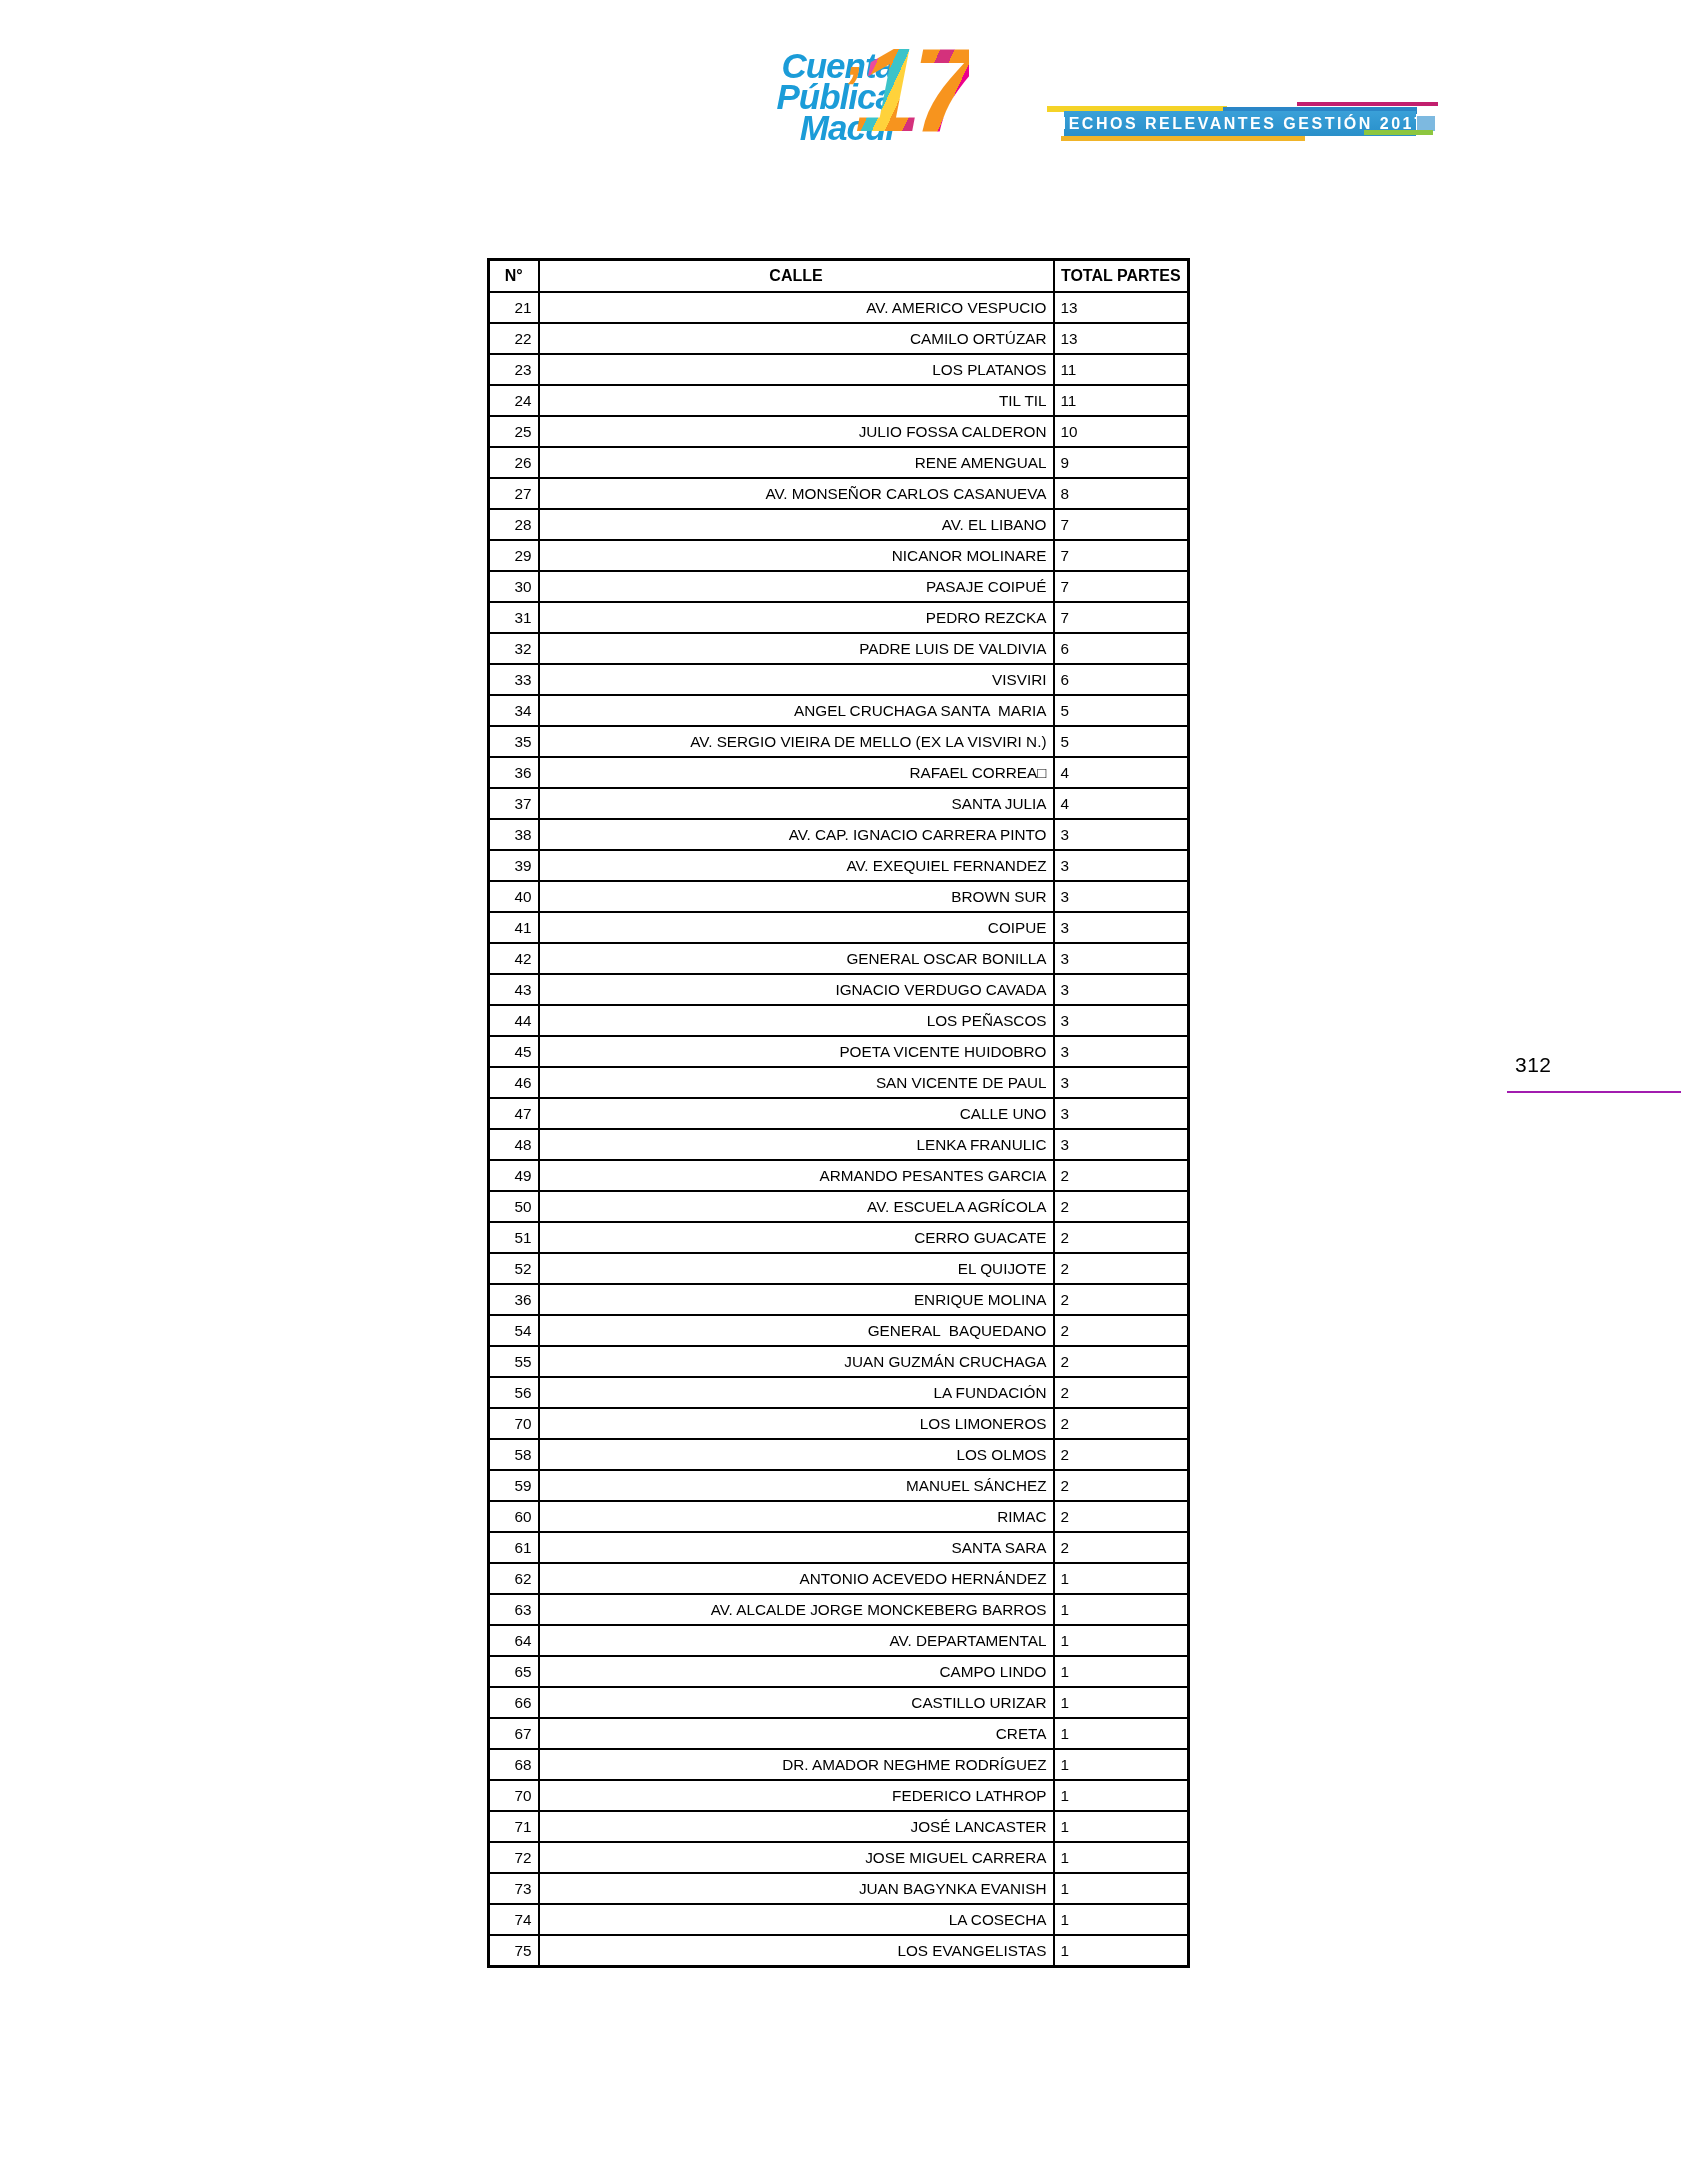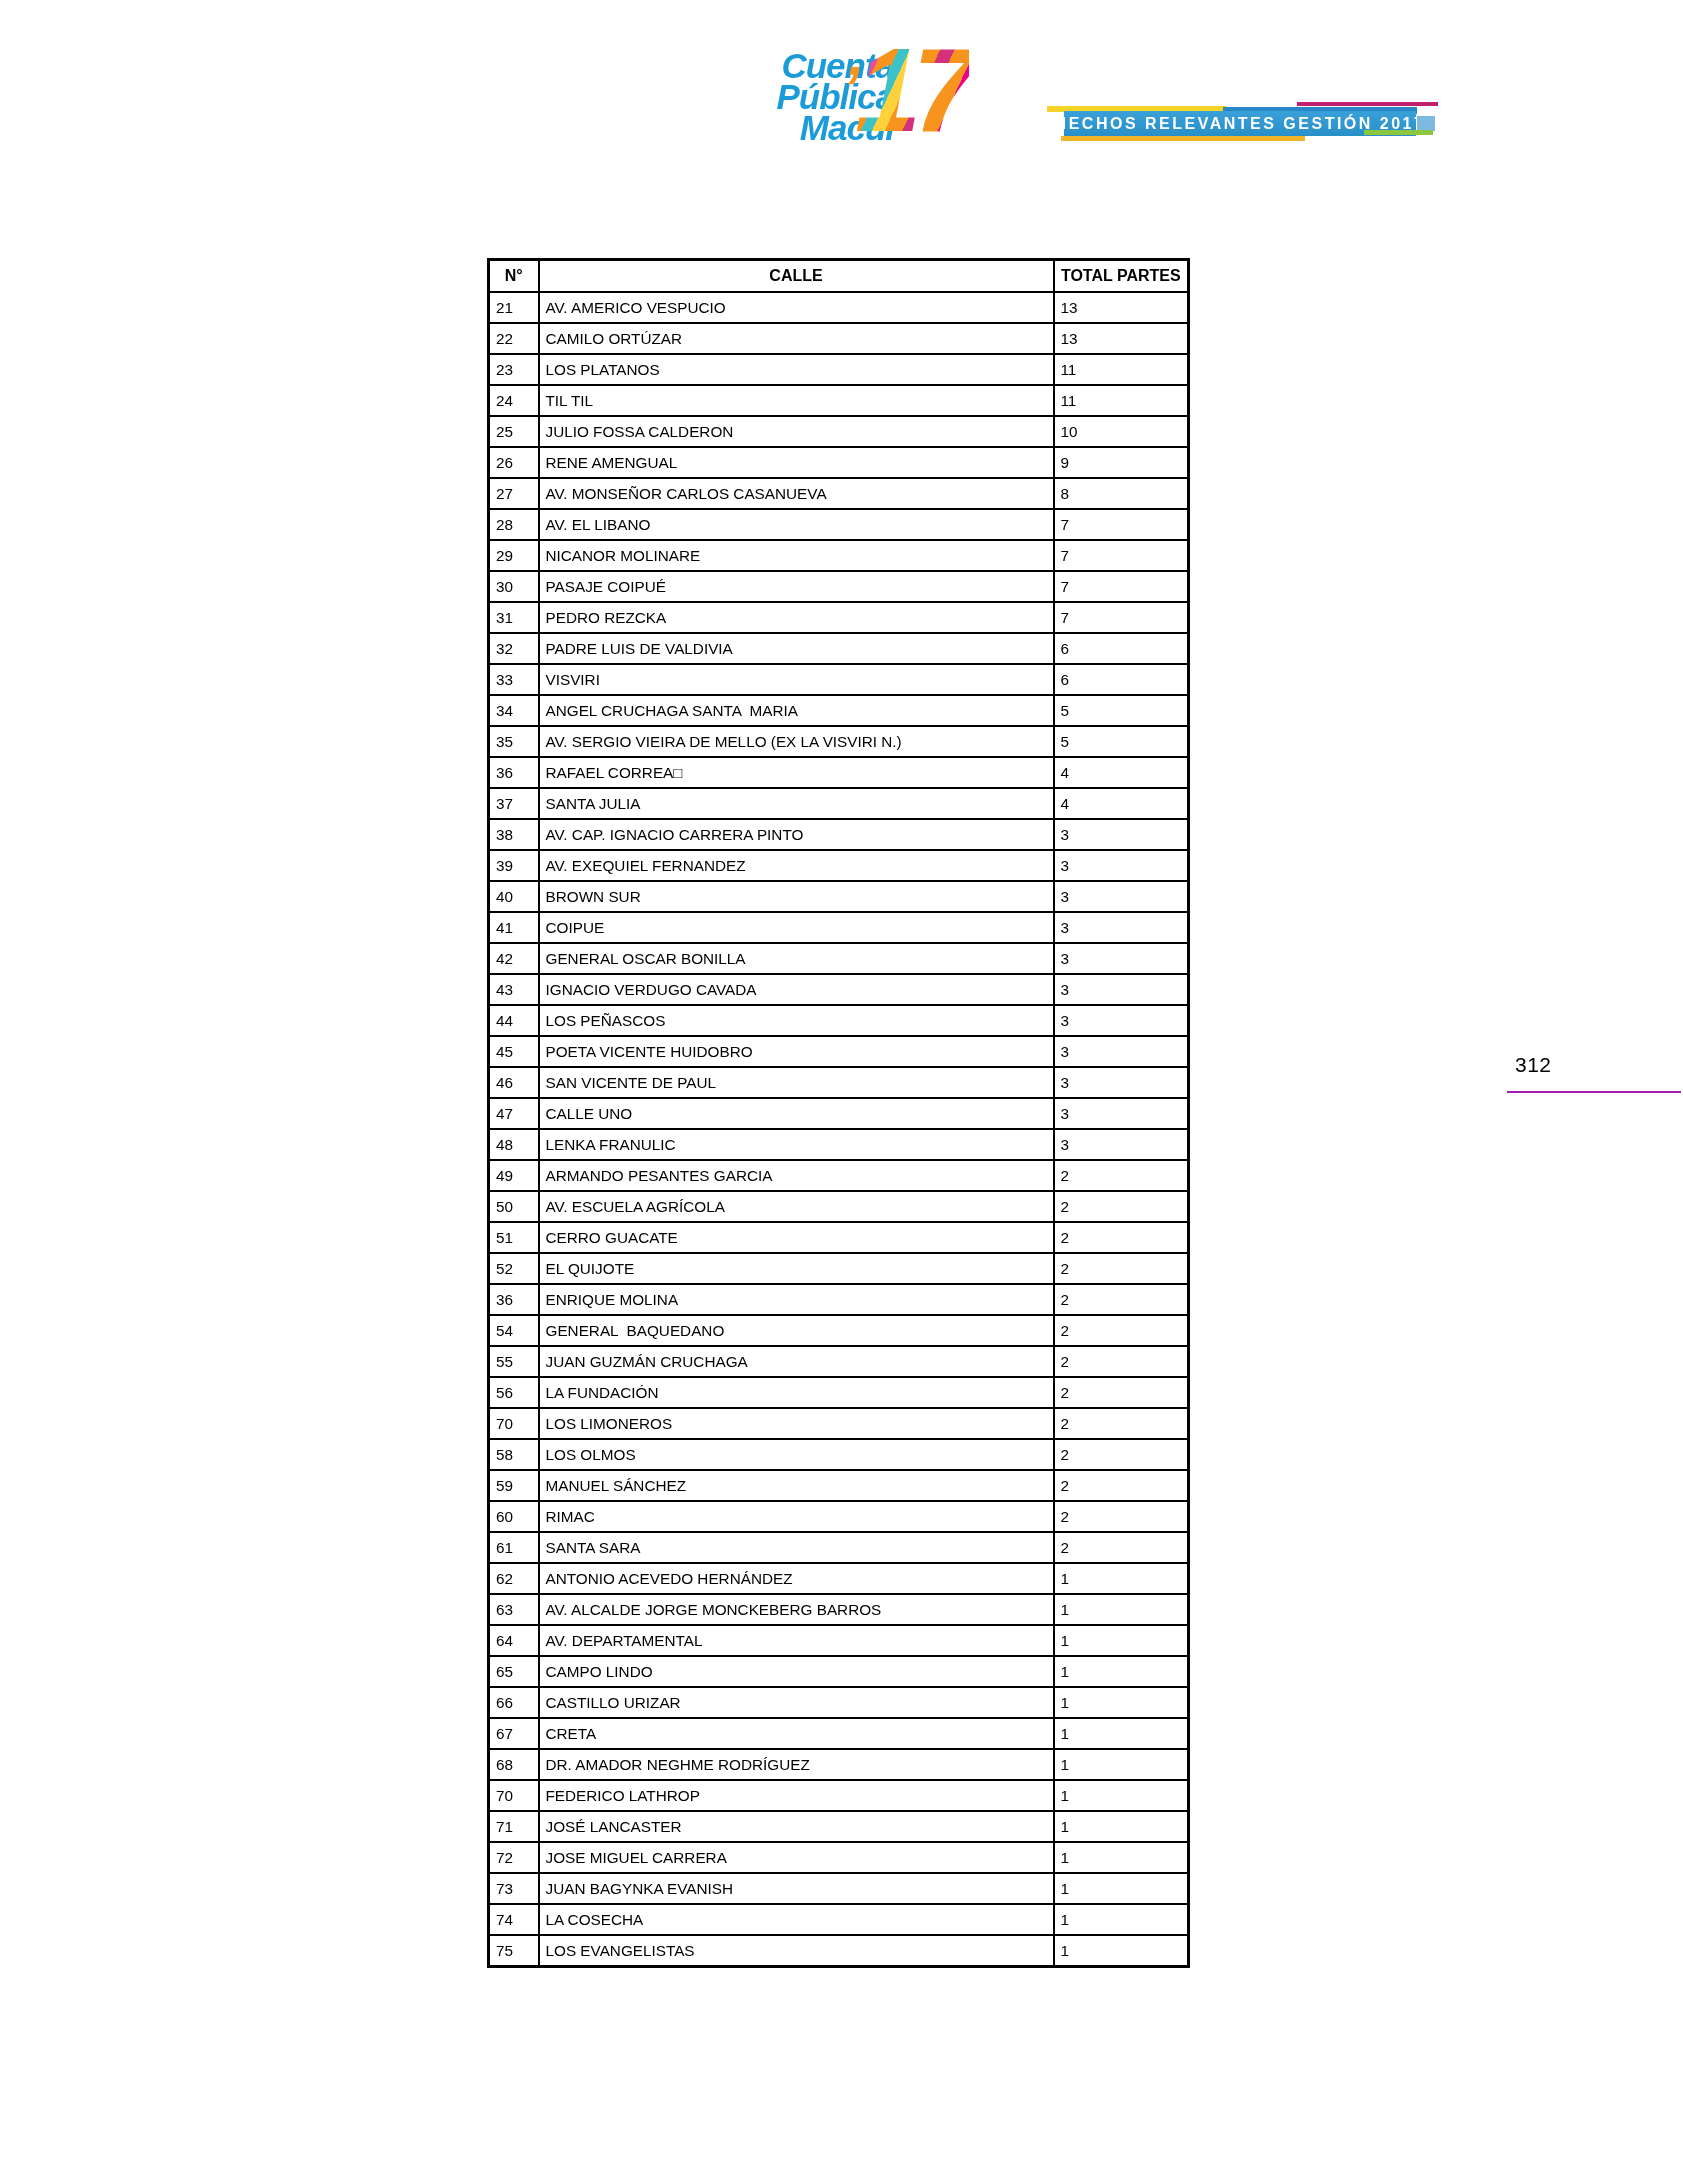--- a/index.html
+++ b/index.html
@@ -68,22 +68,22 @@
     font-size:15.3px;
   }
   table.streets th, table.streets td { border:2px solid #000; overflow:hidden; }
   table.streets th {
     height:30px; font-weight:bold; font-size:16px; text-align:center; padding:0 4px;
   }
   table.streets td { height:29px; padding:0 6px; }
   col.w-num   { width:50px; }
   col.w-calle { width:515px; }
   col.w-total { width:135px; }
-  td.c-num   { text-align:left; padding:0 2px; }
-  td.c-calle { text-align:left; white-space:pre-wrap; }
+  td.c-num   { text-align:right; padding:0 2px; }
+  td.c-calle { text-align:right; white-space:pre-wrap; }
   td.c-total { }
 </style>
 </head>
 <body>
 
 <div>
 
   <div class="logo-text">
     <div>Cuenta</div>
     <div>Pública</div>

